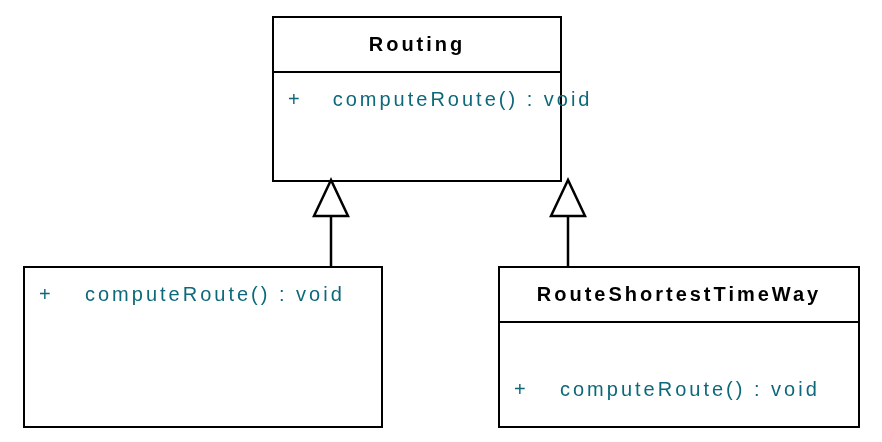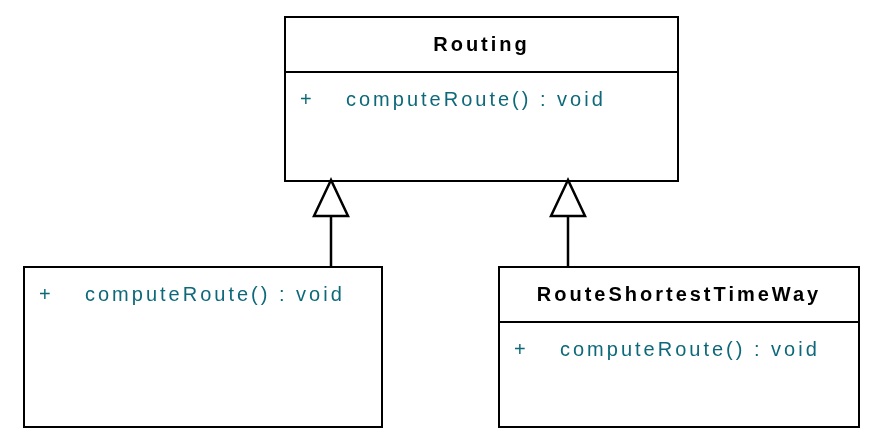--- a/index.html
+++ b/index.html
@@ -49,23 +49,23 @@
     font-size:20px;
     letter-spacing:3px;
     color:var(--member-text);
     white-space:nowrap;
     line-height:26px;
   }
   .uml-member .visibility{
     width:16px;
     margin-right:30px;
   }
-  #class-routing        {left:272px; top:16px;  width:395px; height:166px;margin-left:12px;}
+  #class-routing        {left:272px; top:16px;  width:290px; height:166px;}
   #class-shortest-path  {left:23px;  top:266px; width:360px; height:162px;}
-  #class-shortest-time  {left:498px; top:266px; width:362px; height:162px;}
+  #class-shortest-time  {left:498px; top:266px; width:362px; height:162px;gap:40px;}
   .connector-layer{
     position:absolute;
     left:0; top:0;
     width:882px; height:442px;
     pointer-events:none;
   }
 </style>
 </head>
 <body>
 

